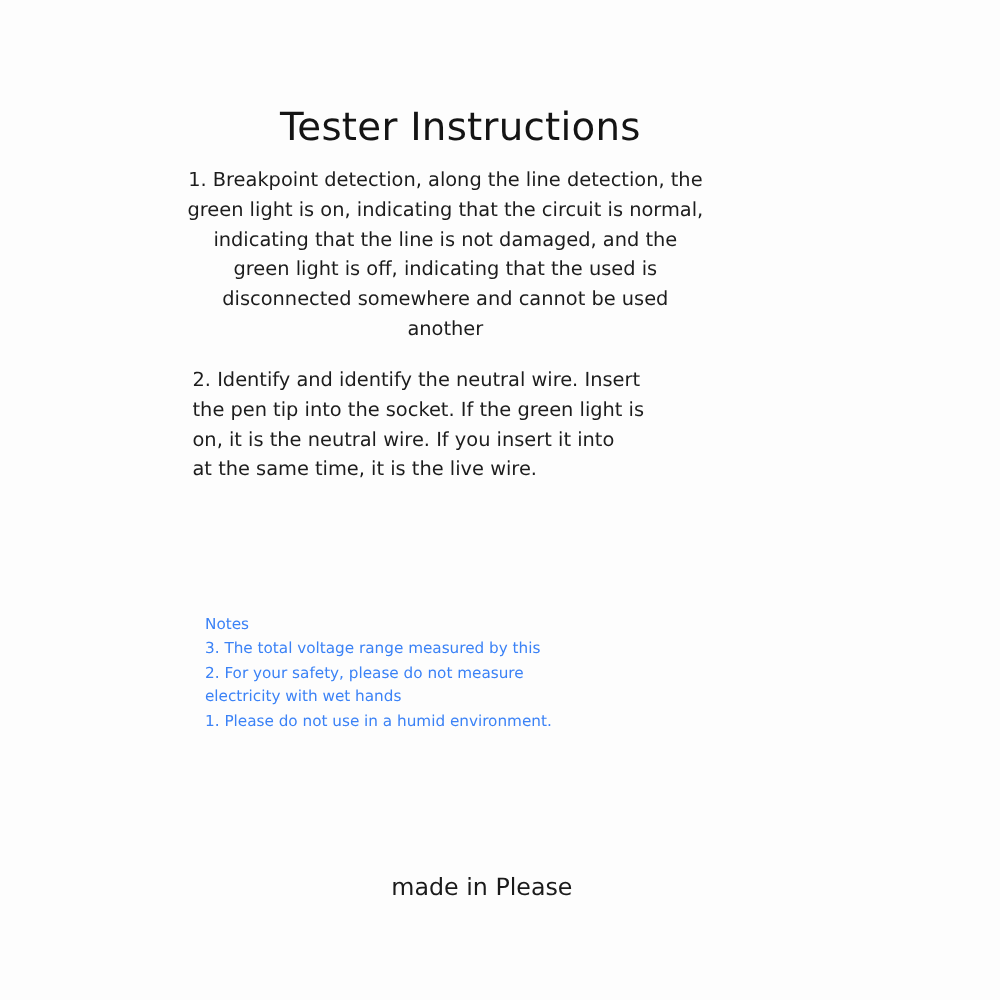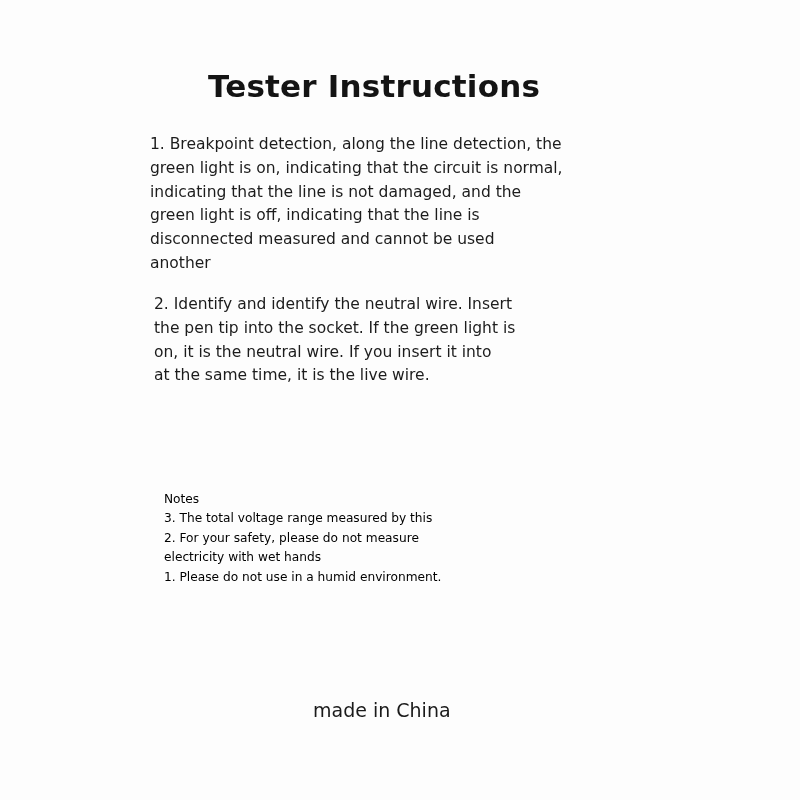--- a/index.html
+++ b/index.html
@@ -20,65 +20,65 @@
       white-space: nowrap;
       color: #141414;
     }
     .para {
       position: absolute;
       font-size: 15.5px;
       line-height: 23.8px;
       color: #1c1c1c;
     }
     .para .line { display: block; white-space: nowrap; }
-    .p1 { left: 150px; top: 133px; }
+    .p1 { left: 150px; top: 133px; text-align: center; }
     .p2 { left: 154px; top: 293px; }
     .notes {
       position: absolute;
       left: 164px; top: 490px;
       font-size: 12.2px;
       line-height: 19.4px;
-      color: #000000;
+      color: #3b82f6;
     }
     .notes .line { display: block; white-space: nowrap; }
     .footer {
       position: absolute;
       left: 313px; top: 697px;
       font-size: 19px;
       line-height: 26px;
       white-space: nowrap;
       color: #1a1a1a;
     }
   </style>
 </head>
 <body>
 
 <div>
 
-  <h1 class="title" style="margin:0;font-weight:bold;">Tester Instructions</h1>
+  <h1 class="title" style="margin:16px;font-weight:normal;">Tester Instructions</h1>
 
   <div class="para p1">
     <span class="line">1. Breakpoint detection, along the line detection, the</span>
     <span class="line">green light is on, indicating that the circuit is normal,</span>
     <span class="line">indicating that the line is not damaged, and the</span>
-    <span class="line">green light is off, indicating that the line is</span>
-    <span class="line">disconnected measured and cannot be used</span>
+    <span class="line">green light is off, indicating that the used is</span>
+    <span class="line">disconnected somewhere and cannot be used</span>
     <span class="line">another</span>
   </div>
 
   <div class="para p2">
     <span class="line">2. Identify and identify the neutral wire. Insert</span>
     <span class="line">the pen tip into the socket. If the green light is</span>
     <span class="line">on, it is the neutral wire. If you insert it into</span>
     <span class="line">at the same time, it is the live wire.</span>
   </div>
 
   <div class="notes">
     <span class="line">Notes</span>
     <span class="line">3. The total voltage range measured by this</span>
     <span class="line">2. For your safety, please do not measure</span>
     <span class="line">electricity with wet hands</span>
     <span class="line">1. Please do not use in a humid environment.</span>
   </div>
 
-  <div class="footer">made in China</div>
+  <div class="footer">made in Please</div>
 
 </div>
 
 </body></html>

